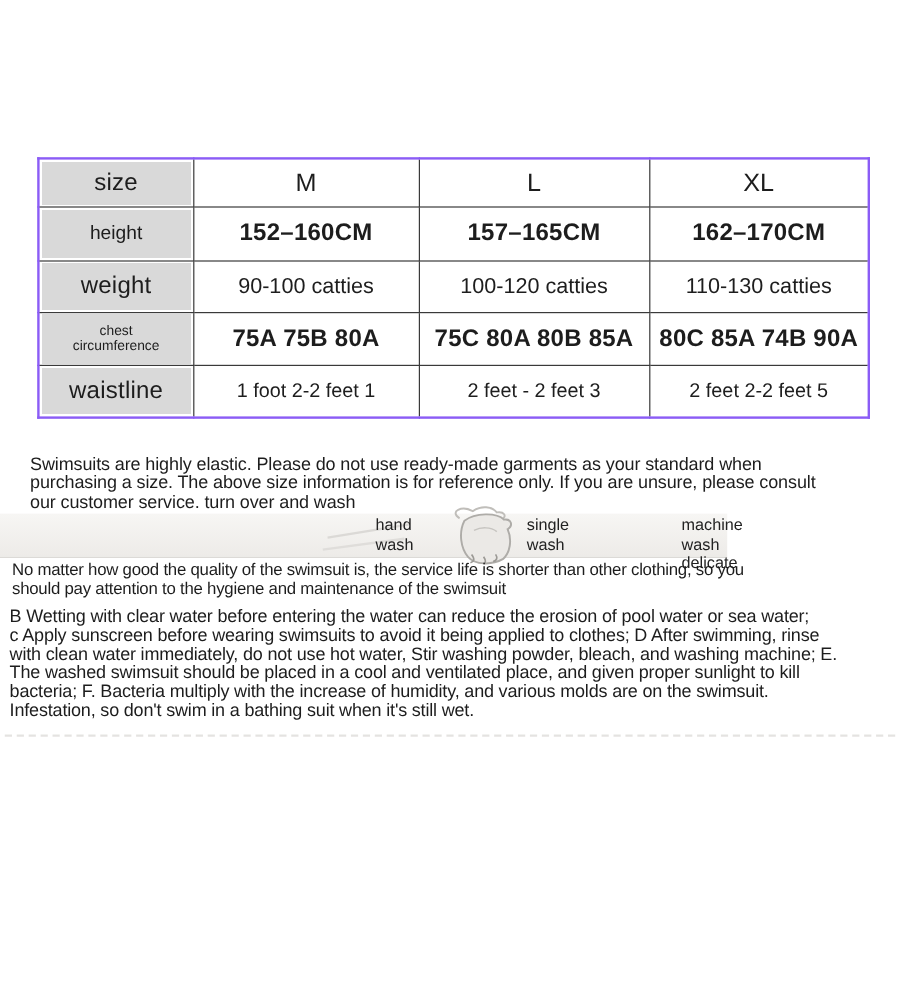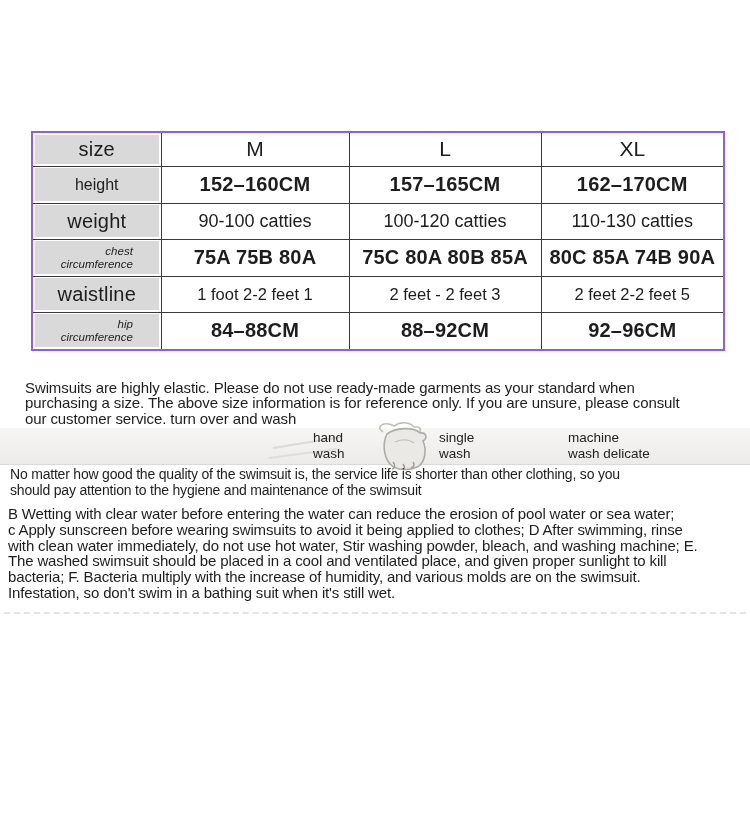--- a/index.html
+++ b/index.html
@@ -28,21 +28,21 @@
     white-space:nowrap;
   }
   td.lbl{
     background-color:#d9d9d9;
     background-clip:content-box;
     padding:2px 2px;
   }
   .lbl-lg{font-size:20px;letter-spacing:0.2px;}
   .lbl-md{font-size:16px;margin-top:44px;}
   .lbl-sm{font-size:11.5px;line-height:13px;}
-  .lbl-sm .inner{display:inline-block;text-align:right;white-space:pre-line;font-style:italic;}
+  .lbl-sm .inner{display:inline-block;text-align:center;white-space:pre-line;}
   .hdr{font-size:21px;}
   .val-lg{font-size:20px;font-weight:600;letter-spacing:0.2px;}
   .val-md{font-size:18px;}
   .val-sm{font-size:16.5px;}
 
   
   .para{position:absolute;white-space:pre-line;margin:0;}
   .p-sizing{
     left:25px;top:380px;width:680px;
     font-size:15px;line-height:15.3px;letter-spacing:-0.1px;
@@ -51,21 +51,21 @@
     left:10px;top:467px;width:710px;
     font-size:14px;line-height:15.5px;letter-spacing:-0.2px;
   }
   .p-care-details{
     left:8px;top:506px;width:740px;
     font-size:15px;line-height:15.8px;letter-spacing:-0.15px;
   }
 
   
   .wash-band{
-    position:absolute;left:0;top:428px;width:750px;height:36px;
+    position:absolute;left:0;top:428px;width:606px;height:36px;
     background:linear-gradient(#f7f6f4,#edebe8);
     border-bottom:1px solid #dcdad7;
   }
   .wash-label{
     position:absolute;top:2px;
     font-size:13.5px;line-height:15.5px;
     color:#222222;
     white-space:pre-line;
   }
   .wash-hand{left:313px;}
@@ -116,27 +116,20 @@
       <td class="val-lg">75A 75B 80A</td>
       <td class="val-lg">75C 80A 80B 85A</td>
       <td class="val-lg">80C 85A 74B 90A</td>
     </tr>
     <tr style="height:36px">
       <td class="lbl lbl-lg">waistline</td>
       <td class="val-sm">1 foot 2-2 feet 1</td>
       <td class="val-sm">2 feet - 2 feet 3</td>
       <td class="val-sm">2 feet 2-2 feet 5</td>
     </tr>
-    <tr style="height:38px">
-      <td class="lbl lbl-sm"><span class="inner">hip
-circumference</span></td>
-      <td class="val-lg">84–88CM</td>
-      <td class="val-lg">88–92CM</td>
-      <td class="val-lg">92–96CM</td>
-    </tr>
   </tbody>
     </table>
 
   <p class="para p-sizing">Swimsuits are highly elastic. Please do not use ready-made garments as your standard when
 purchasing a size. The above size information is for reference only. If you are unsure, please consult
 our customer service. turn over and wash</p>
 
   <div class="wash-band">
     <svg class="sketch" viewBox="0 0 175 54">
       <path d="M8,30 L76,19" fill="none" stroke="#dbd9d6" stroke-width="2"></path>

